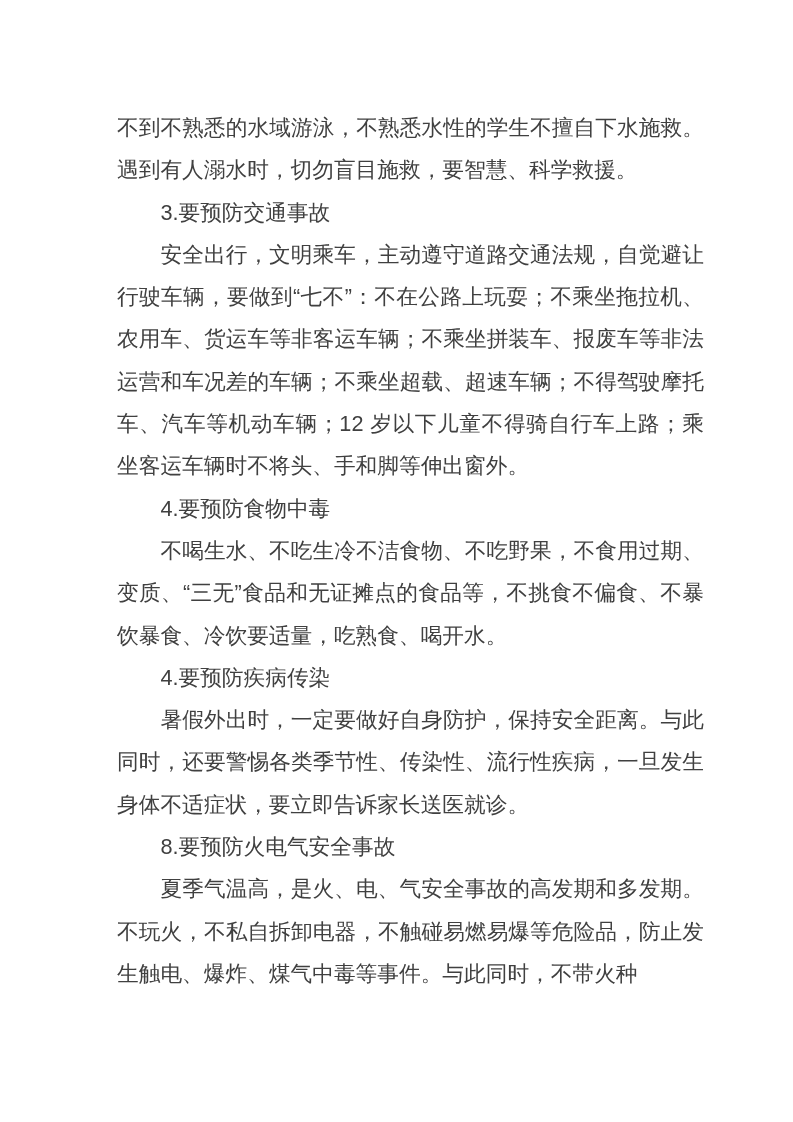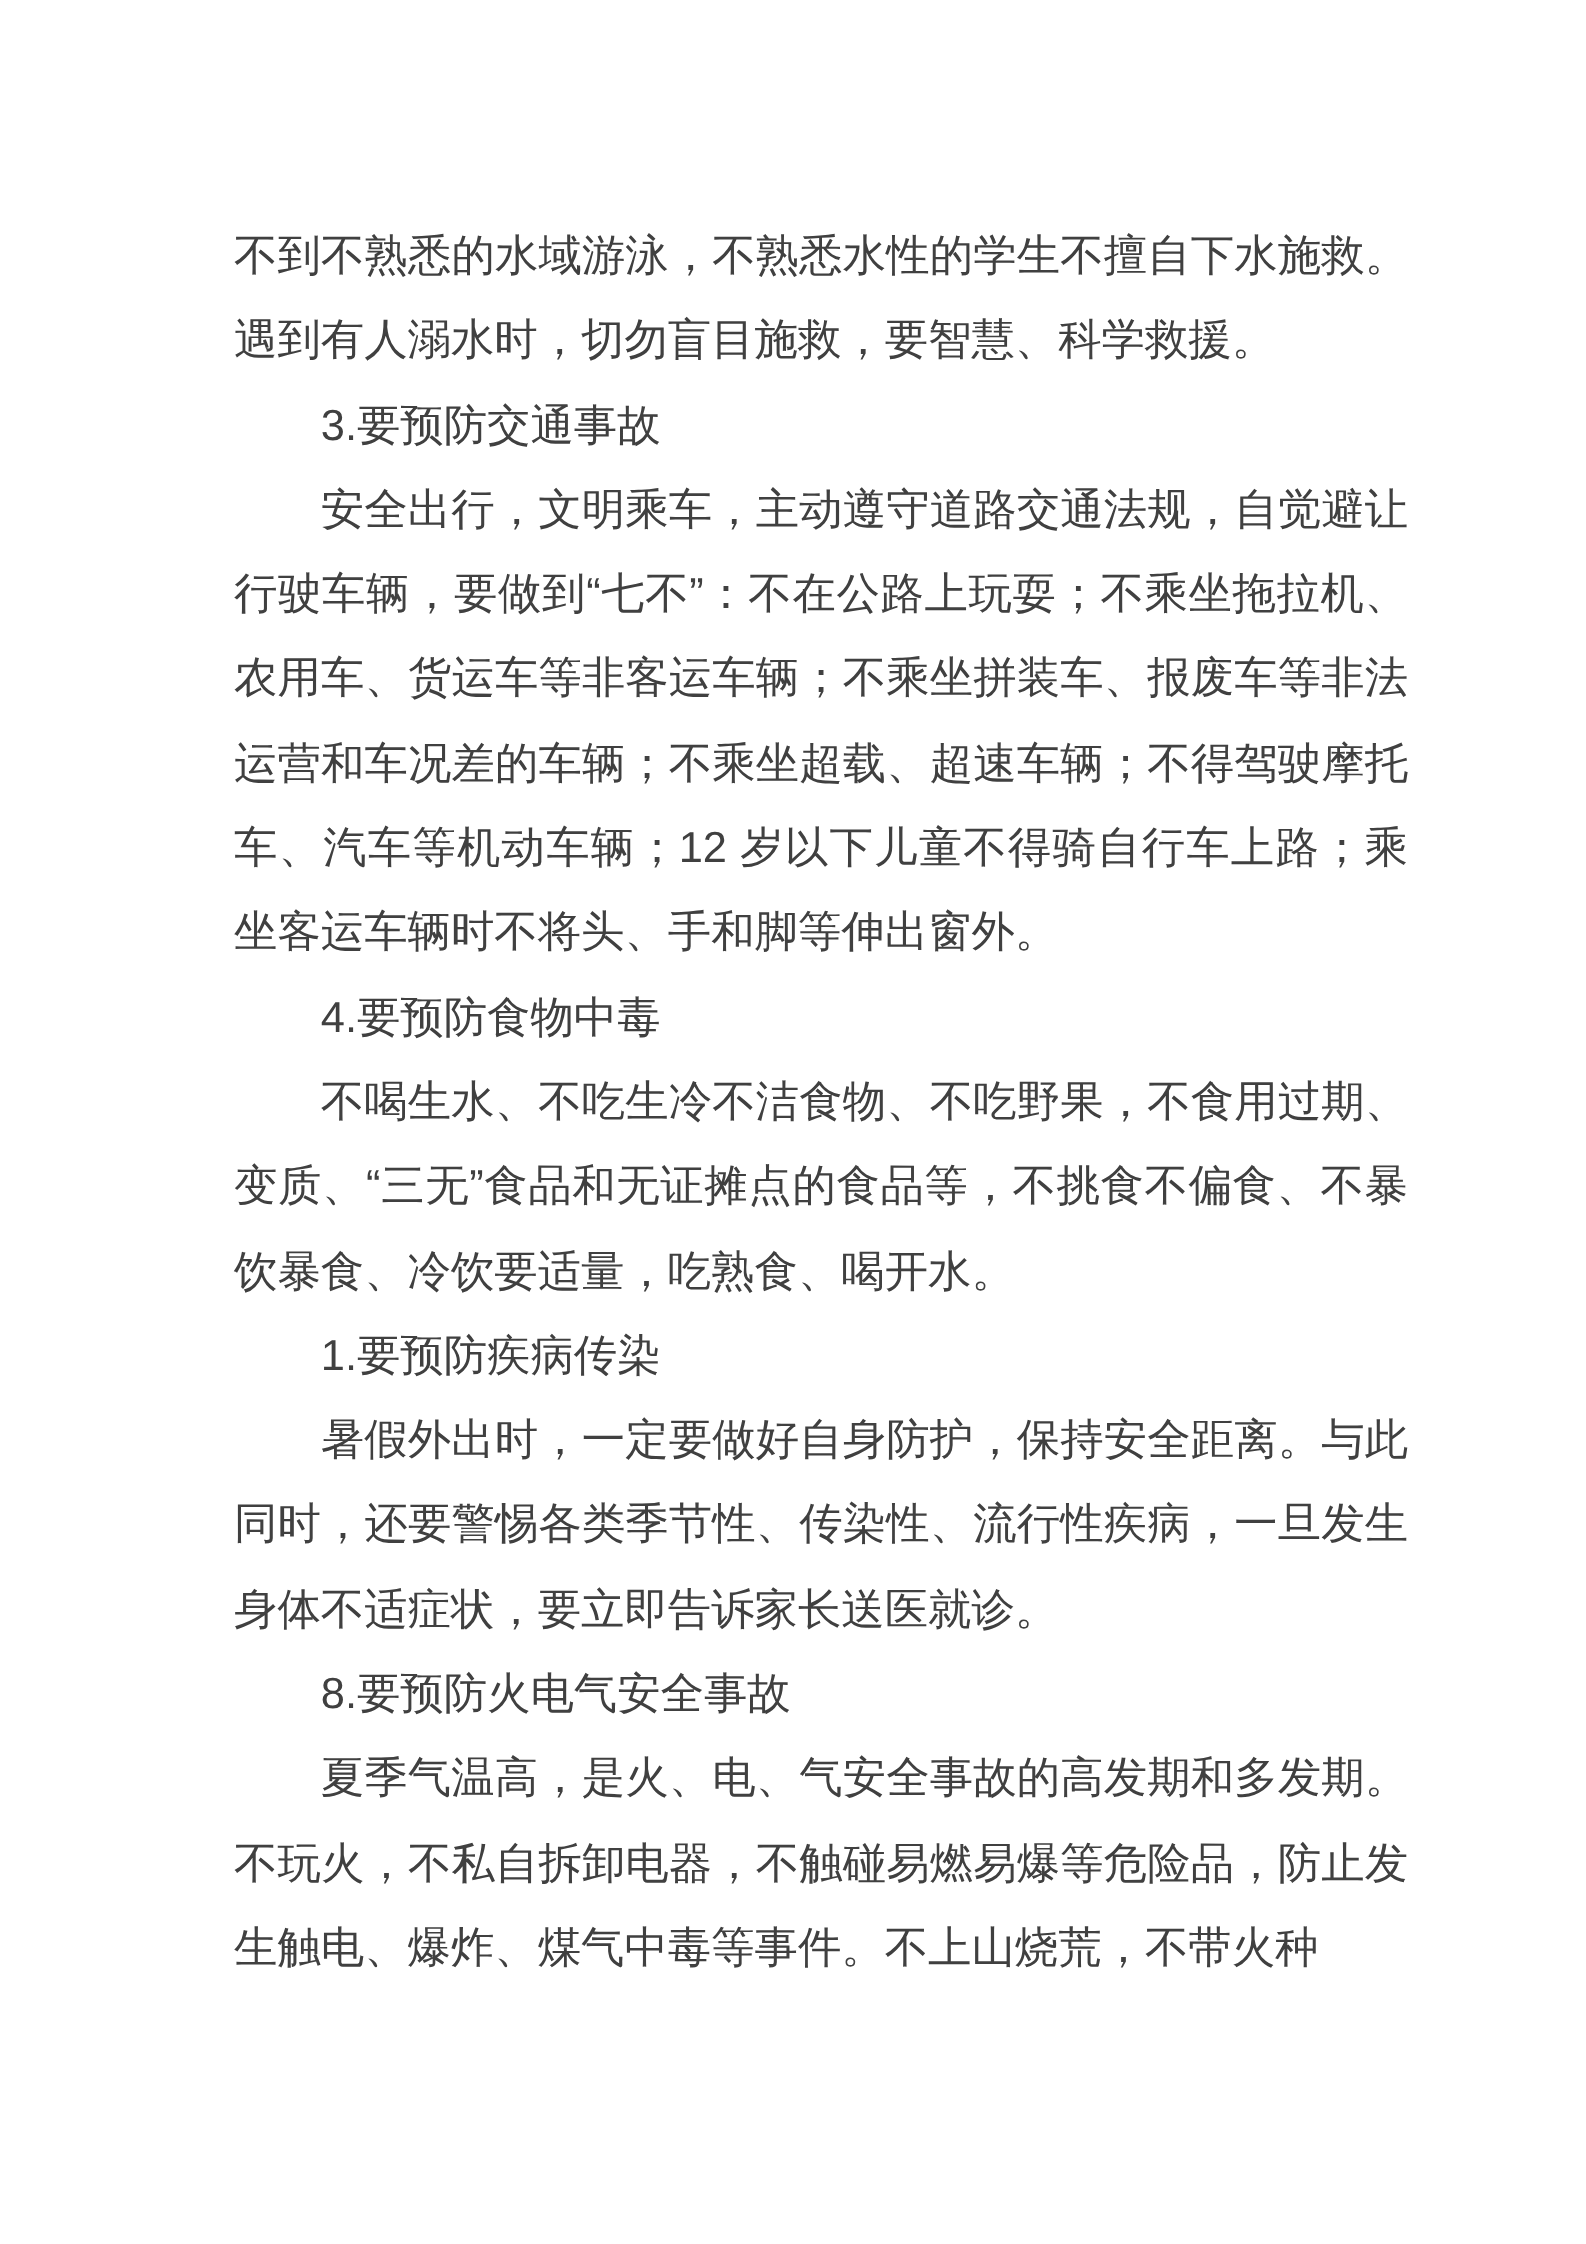--- a/index.html
+++ b/index.html
@@ -54,22 +54,22 @@
     <p class="para">不到不熟悉的水域游泳，不熟悉水性的学生不擅自下水施救。遇到有人溺水时，切勿盲目施救，要智慧、科学救援。</p>
 
     <p class="para heading">3.要预防交通事故</p>
 
     <p class="para indent">安全出行，文明乘车，主动遵守道路交通法规，自觉避让行驶车辆，要做到“七不”：不在公路上玩耍；不乘坐拖拉机、农用车、货运车等非客运车辆；不乘坐拼装车、报废车等非法运营和车况差的车辆；不乘坐超载、超速车辆；不得驾驶摩托车、汽车等机动车辆；12 岁以下儿童不得骑自行车上路；乘坐客运车辆时不将头、手和脚等伸出窗外。</p>
 
     <p class="para heading">4.要预防食物中毒</p>
 
     <p class="para indent">不喝生水、不吃生冷不洁食物、不吃野果，不食用过期、变质、“三无”食品和无证摊点的食品等，不挑食不偏食、不暴饮暴食、冷饮要适量，吃熟食、喝开水。</p>
 
-    <p class="para heading">1.要预防疾病传染</p>
+    <p class="para heading">4.要预防疾病传染</p>
 
     <p class="para indent">暑假外出时，一定要做好自身防护，保持安全距离。与此同时，还要警惕各类季节性、传染性、流行性疾病，一旦发生身体不适症状，要立即告诉家长送医就诊。</p>
 
     <p class="para heading">8.要预防火电气安全事故</p>
 
-    <p class="para indent">夏季气温高，是火、电、气安全事故的高发期和多发期。不玩火，不私自拆卸电器，不触碰易燃易爆等危险品，防止发生触电、爆炸、煤气中毒等事件。不上山烧荒，不带火种</p>
+    <p class="para indent">夏季气温高，是火、电、气安全事故的高发期和多发期。不玩火，不私自拆卸电器，不触碰易燃易爆等危险品，防止发生触电、爆炸、煤气中毒等事件。与此同时，不带火种</p>
 
   </div>
 </div>
 
 </body></html>

